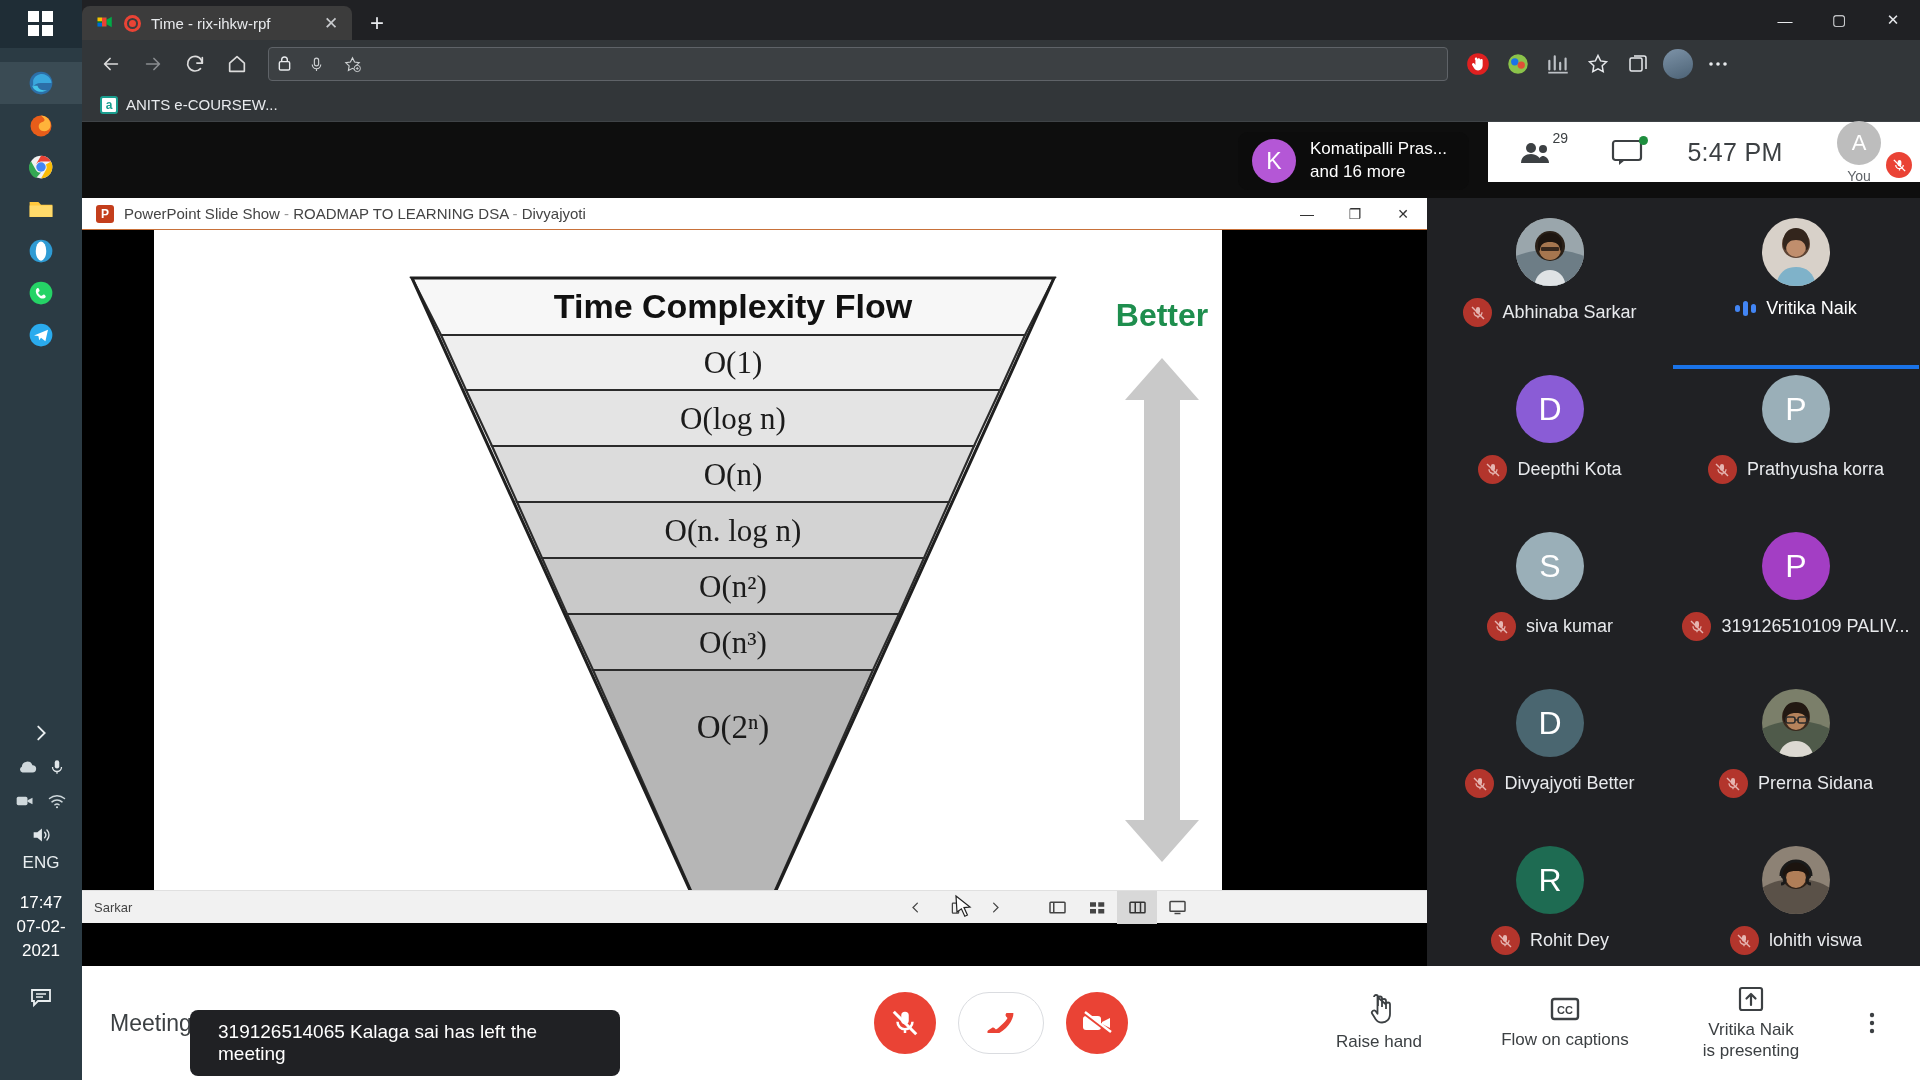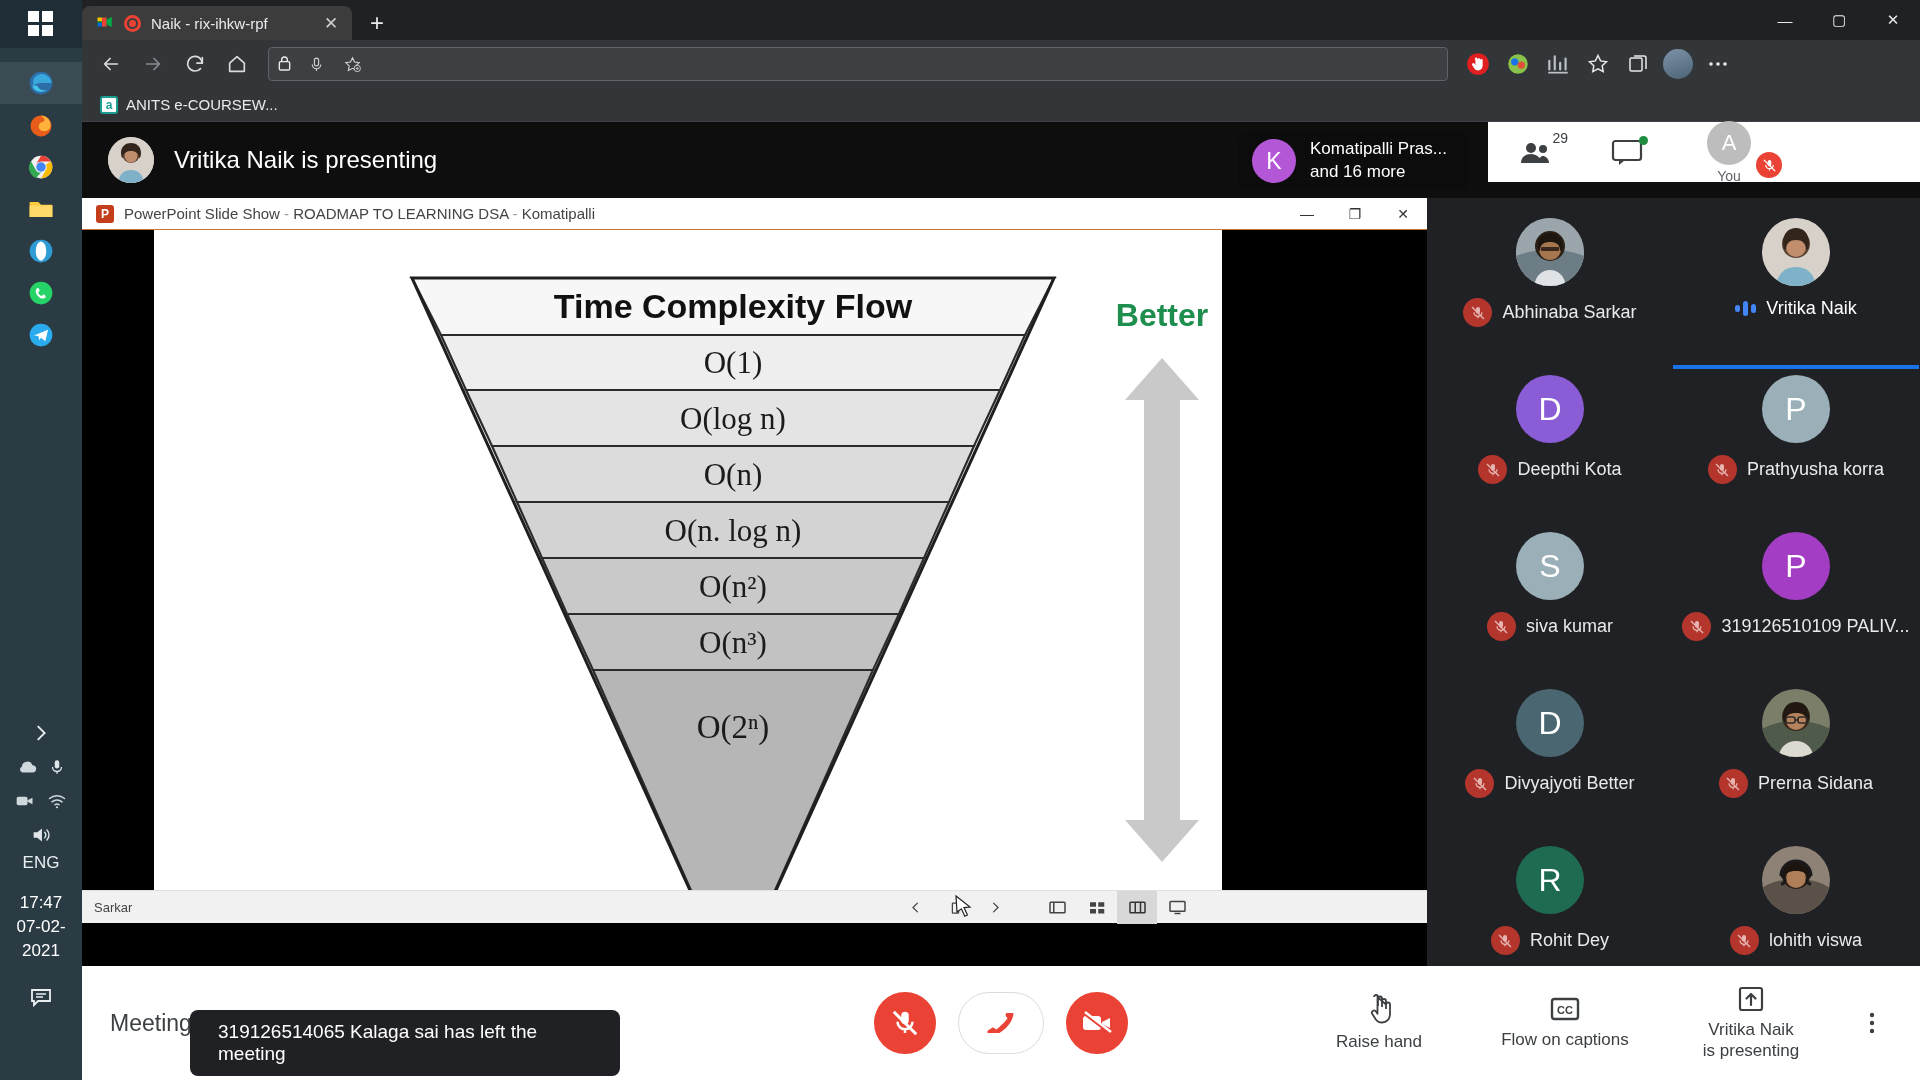--- a/index.html
+++ b/index.html
@@ -398,21 +398,21 @@
         <span class="favicon">
           <svg width="18" height="16" viewBox="0 0 24 20">
             <path d="M2 4h12v12H2z" fill="#00832d"></path>
             <path d="M14 7l7-4v14l-7-4z" fill="#00ac47"></path>
             <path d="M2 4h6v5H2z" fill="#ffba00"></path>
             <path d="M2 11h6v5H2z" fill="#0066da"></path>
             <path d="M8 4h6v12H8z" fill="#e94235"></path>
           </svg>
         </span>
         <span class="rec-dot"></span>
-        <span class="tab-title">Naik - rix-ihkw-rpf</span>
+        <span class="tab-title">Time - rix-ihkw-rpf</span>
         <span class="tab-close">✕</span>
       </div>
       <div class="newtab">+</div>
       <div class="winctl">
         <div>—</div>
         <div>▢</div>
         <div>✕</div>
       </div>
     </div>
 
@@ -508,32 +508,20 @@
     <div class="bookmarks">
       <div class="bm">
         <span class="bm-ico">a</span>
         <span>ANITS e-COURSEW...</span>
       </div>
     </div>
 
     <div class="meet">
 
       <div class="meet-top">
-        <div class="presenter">
-          <span class="pav">
-            <svg width="46" height="46" viewBox="0 0 46 46">
-              <rect width="46" height="46" fill="#d8d1c9"></rect>
-              <circle cx="23" cy="17" r="9" fill="#5d4434"></circle>
-              <circle cx="23" cy="19" r="6.5" fill="#c08e6d"></circle>
-              <path d="M10 46c1-9 6-13 13-13s12 4 13 13z" fill="#7fb2c9"></path>
-              <path d="M13 16c0-7 5-10 10-10s10 3 10 10c0 3-1 5-2 5 0-5-3-7-8-7s-8 2-8 7c-1 0-2-2-2-5z" fill="#33251c"></path>
-            </svg>
-          </span>
-          <span class="ptext">Vritika Naik is presenting</span>
-        </div>
 
         <div class="spk-chip">
           <span class="spk-av">K</span>
           <span class="spk-lines">
             <div>Komatipalli Pras...</div>
             <div>and 16 more</div>
           </span>
         </div>
 
         <div class="top-right">
@@ -546,40 +534,41 @@
             </svg>
             <span class="count-sup">29</span>
           </div>
           <div class="tr-item tr-chat">
             <svg width="32" height="28" viewBox="0 0 32 28">
               <rect x="2" y="3" width="28" height="19" rx="2.5" fill="none" stroke="#3c4043" stroke-width="2.2"></rect>
               <path d="M8 22v5l6-5z" fill="#3c4043"></path>
             </svg>
             <span class="chat-dot"></span>
           </div>
+          <div class="tr-item tr-time">5:47 PM</div>
           <div class="tr-item tr-you">
             <span class="you-av">A</span>
             <span class="you-label">You</span>
             <span class="you-mute">
               <svg width="15" height="15" viewBox="0 0 24 24">
                   <rect x="9" y="3" width="6" height="10" rx="3" fill="#fff"></rect>
                   <path d="M6 11a6 6 0 0 0 12 0M12 17v3" stroke="#fff" stroke-width="2" fill="none"></path>
                   <path d="M3 3l18 18" stroke="#fff" stroke-width="2.2"></path>
                 </svg>
             </span>
           </div>
         </div>
       </div>
 
       <div class="stage">
         <div class="pptwin">
 
           <div class="ppt-title">
             <span class="ppt-ico">P</span>
-            <span class="ppt-title-text"><span>PowerPoint Slide Show</span> <span class="sep">-</span> <span>ROADMAP TO LEARNING DSA</span> <span class="sep">-</span> <span>Komatipalli</span></span>
+            <span class="ppt-title-text"><span>PowerPoint Slide Show</span> <span class="sep">-</span> <span>ROADMAP TO LEARNING DSA</span> <span class="sep">-</span> <span>Divyajyoti</span></span>
             <div class="ppt-winctl">
               <div>—</div>
               <div>❐</div>
               <div>✕</div>
             </div>
           </div>
 
           <div class="slide-wrap">
             <div class="slide">
               <svg class="pyr" viewBox="0 0 1190 660">

